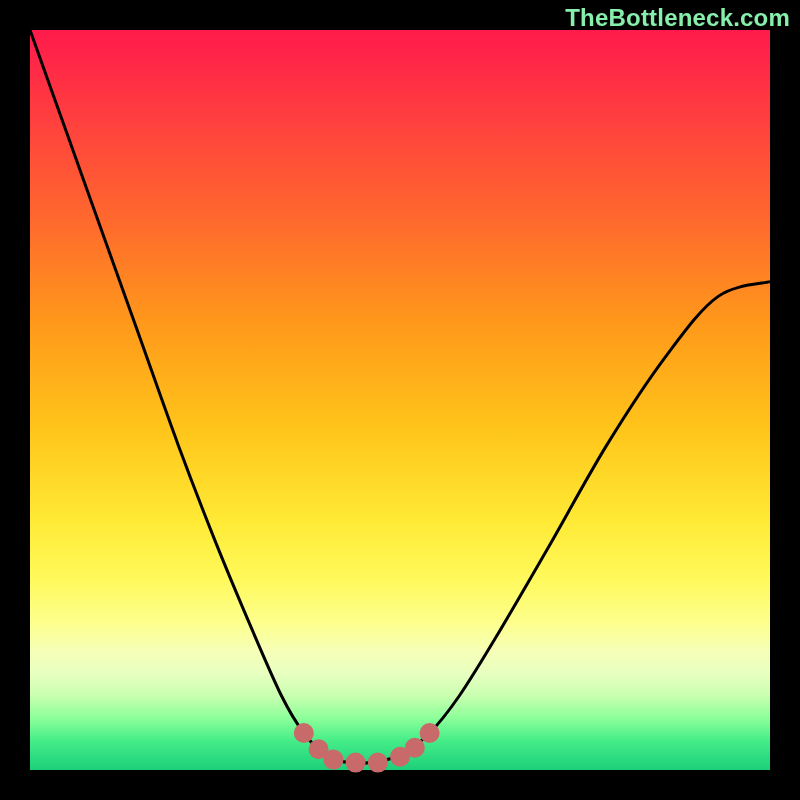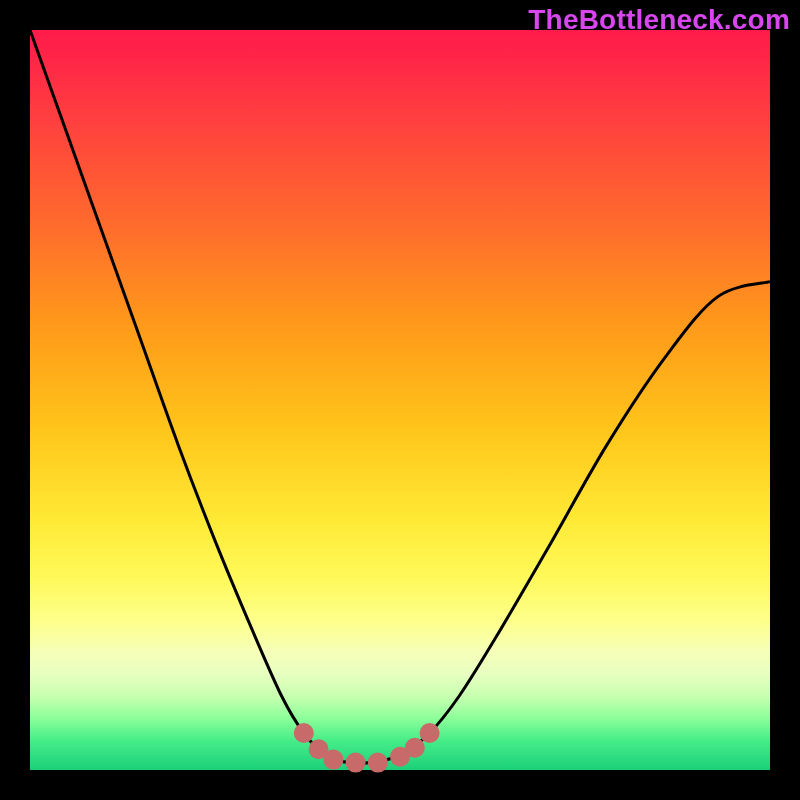--- a/index.html
+++ b/index.html
@@ -39,23 +39,23 @@
       #8cff9a 93%,
       #46ed88 96%,
       #1bd07a 100%
     );
   }
   .credit {
     position: absolute;
     top: 4px;
     right: 10px;
     font-family: Arial, Helvetica, sans-serif;
-    font-size: 28px;
+    font-size: 24px;
     font-weight: 600;
-    color: #d946ef;
+    color: #86efac;
     letter-spacing: 0.2px;
   }
   svg.curve {
     position: absolute;
     left: 0;
     top: 0;
     width: 740px;
     height: 740px;
     overflow: visible;
   }

